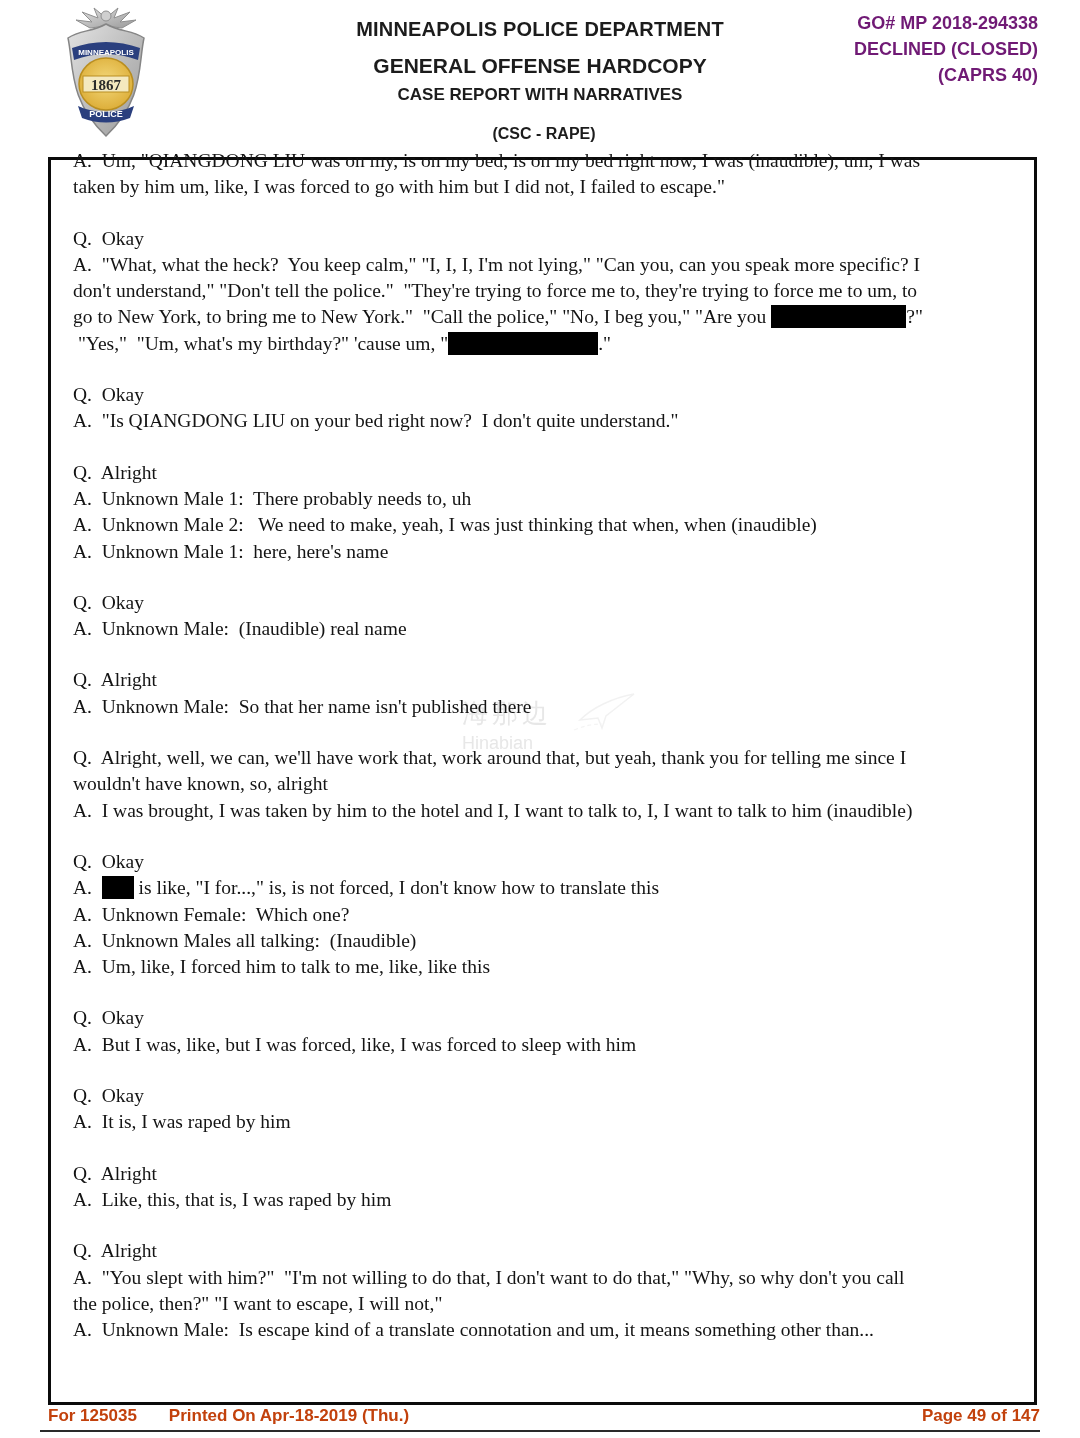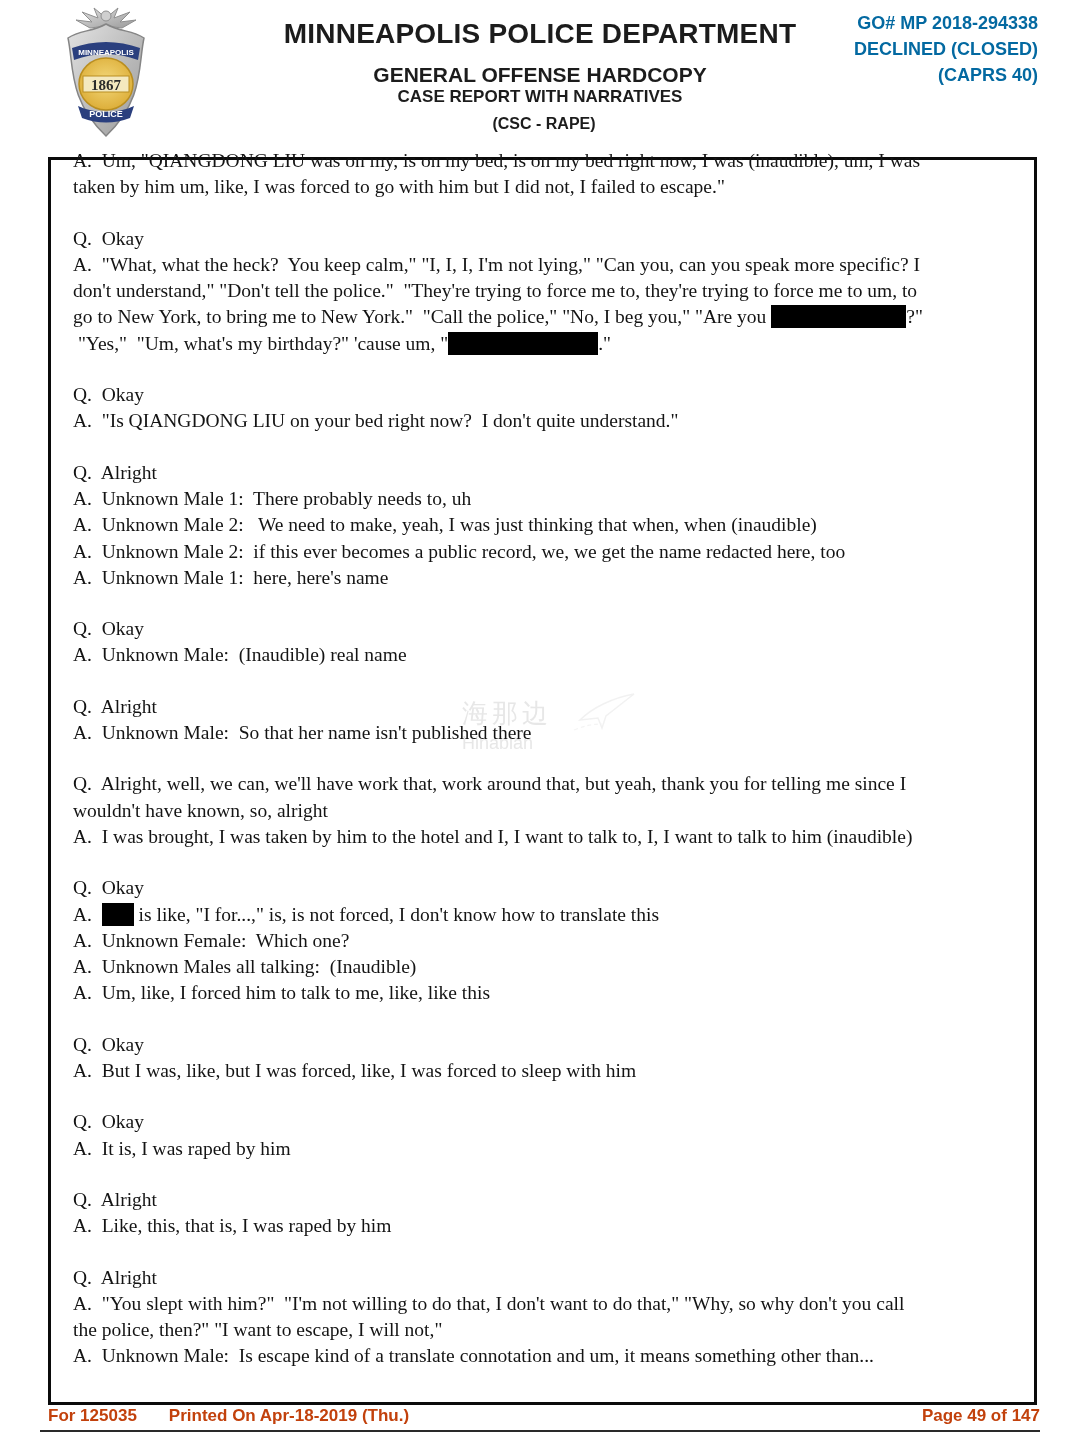--- a/index.html
+++ b/index.html
@@ -12,31 +12,31 @@
     overflow:hidden;
   }
 
   
   .hdr-center {
     position:absolute; top:18px; left:0; width:100%;
     text-align:center;
     font-family:"Liberation Sans", sans-serif;
     font-weight:bold; color:#1c1c1c;
   }
-  .t-dept   { font-size:28px; letter-spacing:0.2px; }
+  .t-dept   { font-size:20px; letter-spacing:0.2px; }
   .t-sub1   { font-size:21px; margin-top:13px; }
-  .t-sub2   { font-size:17px; }
+  .t-sub2   { font-size:17px; margin-top:7px; }
   .t-date   { font-size:16px; margin-top:8px; }
-  .t-off    { font-size:16px; margin-top:8px;padding-left:8px; }
+  .t-off    { font-size:16px; margin-top:20px;padding-left:8px; }
 
   .hdr-right {
     position:absolute; top:10px; right:42px;
     text-align:right;
     font-family:"Liberation Sans", sans-serif;
-    font-weight:bold; font-size:18px; line-height:26px; color:#0369a1;
+    font-weight:bold; font-size:18px; line-height:26px; color:#701a75;
   }
 
   .badge-wrap { position:absolute; left:56px; top:4px; width:100px; height:138px; }
 
   
   .watermark {
     position:absolute; left:462px; top:696px;
     color:#e7e7e7; text-align:left;
     font-family:"Liberation Sans", sans-serif;
     pointer-events:none; user-select:none;
@@ -152,21 +152,20 @@
         <p class="line"> "Yes,"  "Um, what's my birthday?" 'cause um, "<span class="redaction" style="width: 150px;"></span>."</p>
       </div>
       <div class="block">
         <p class="line">Q.  Okay</p>
         <p class="line">A.  "Is QIANGDONG LIU on your bed right now?  I don't quite understand."</p>
       </div>
       <div class="block">
         <p class="line">Q.  Alright</p>
         <p class="line">A.  Unknown Male 1:  There probably needs to, uh</p>
         <p class="line">A.  Unknown Male 2:   We need to make, yeah, I was just thinking that when, when (inaudible)</p>
-        <p class="line">A.  Unknown Male 2:  if this ever becomes a public record, we, we get the name redacted here, too</p>
         <p class="line">A.  Unknown Male 1:  here, here's name</p>
       </div>
       <div class="block">
         <p class="line">Q.  Okay</p>
         <p class="line">A.  Unknown Male:  (Inaudible) real name</p>
       </div>
       <div class="block">
         <p class="line">Q.  Alright</p>
         <p class="line">A.  Unknown Male:  So that her name isn't published there</p>
       </div>

